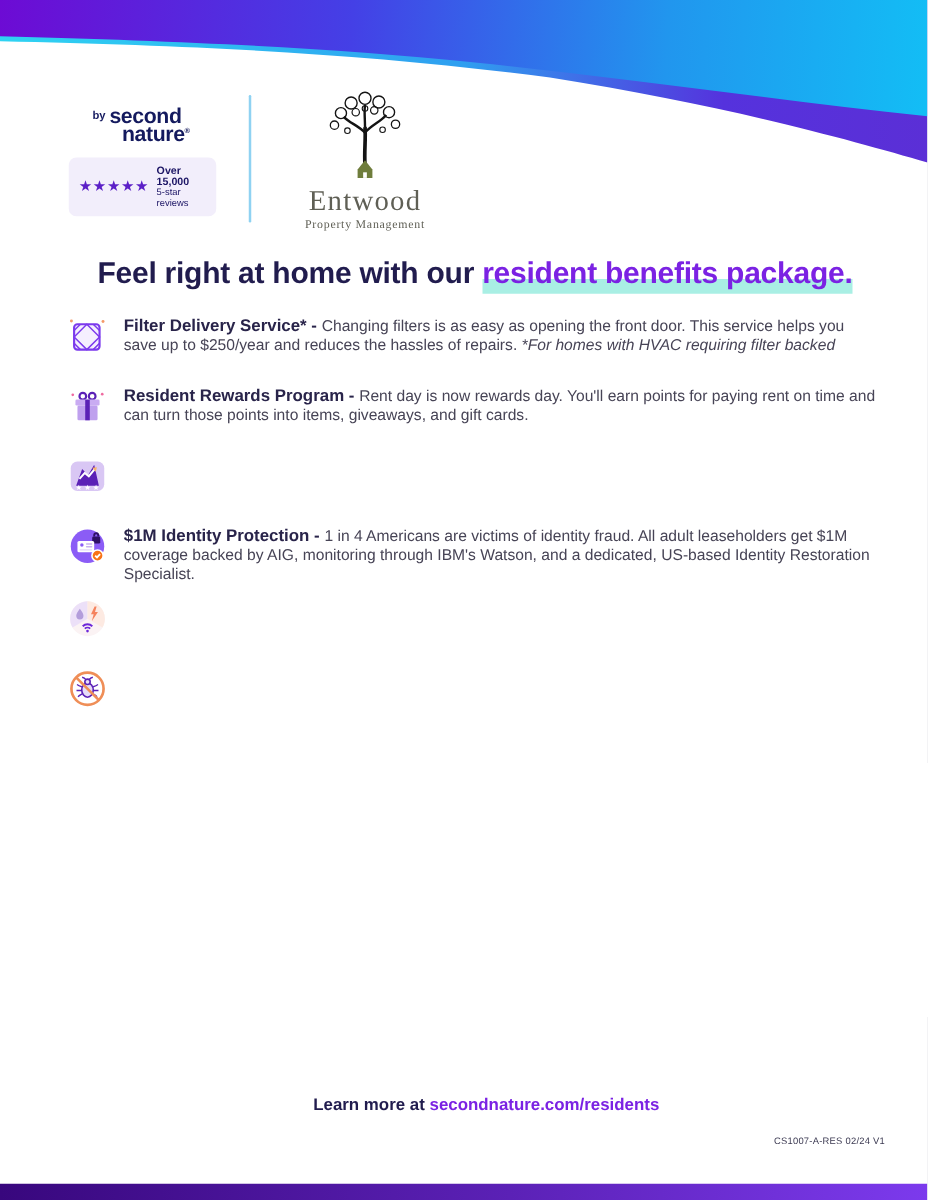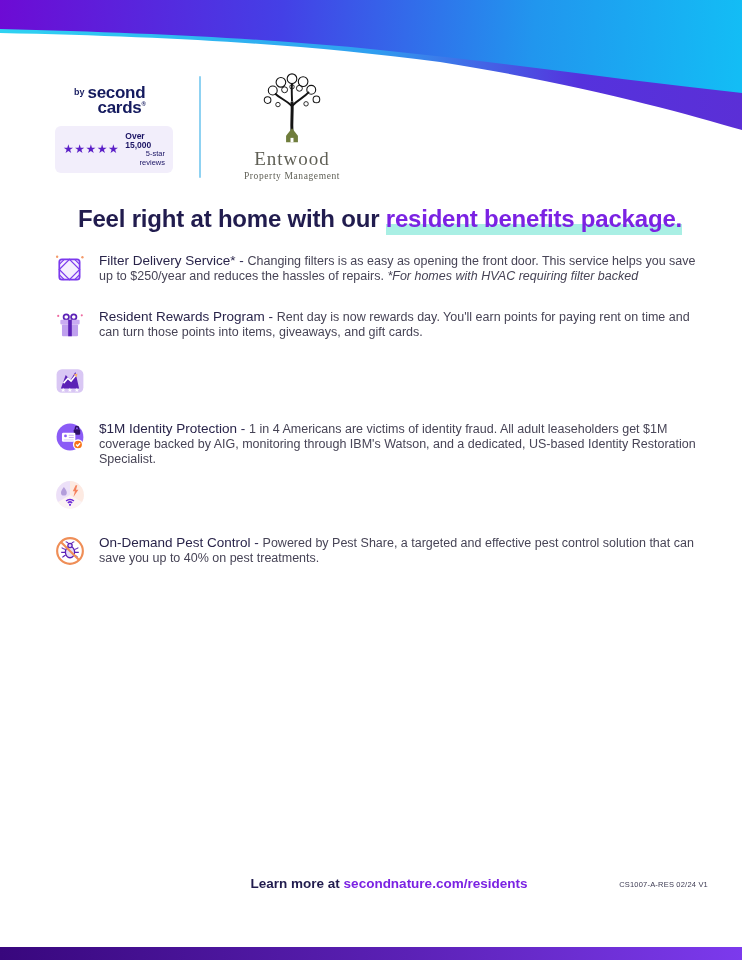--- a/index.html
+++ b/index.html
@@ -28,51 +28,51 @@
   .by-word { font-size:9px; font-weight:700; color:#181d62; margin:2px 3px 0 0; }
   .brand-words { font-size:17px; font-weight:800; color:#141a5e; line-height:0.9; letter-spacing:-0.3px; }
   .brand-words .reg { font-size:6px; vertical-align:super; }
   .brand-words .l2 { padding-left:10px; }
 
   .reviews-badge { margin-top:10px; width:118px; background:#f2eefb; border-radius:6px;
                    padding:6px 8px; display:flex; align-items:center; }
   .stars { color:#5b1fc7; font-size:12px; letter-spacing:0.5px; white-space:nowrap; }
   .reviews-text { margin-left:6px; line-height:1.1; }
   .reviews-title { font-size:8.5px; font-weight:700; color:#1b1464; }
-  .reviews-sub { font-size:7.5px; color:#1b1464;text-align:right; }
+  .reviews-sub { font-size:7.5px; color:#1b1464; }
 
   .divider { width:2px; height:102px; background:#8fd2f2; margin:4px 26px 0 26px; border-radius:1px; }
 
   .partner { display:flex; flex-direction:column; align-items:center; width:130px; }
-  .partner-name { font-family:"Liberation Serif", serif; font-size:19px; color:#5f5f55;
+  .partner-name { font-family:"Liberation Serif", serif; font-size:23px; color:#5f5f55;
                   letter-spacing:1px; margin-top:2px; }
   .partner-sub { font-family:"Liberation Serif", serif; font-size:9.5px; color:#5f5f55;
                  letter-spacing:0.6px; margin-top:1px; }
 
   
   .headline { position:absolute; top:205px; left:55px; width:650px;
               font-size:24px; font-weight:700; color:#211c4e; letter-spacing:-0.2px;text-align:center; }
   .headline .hl { color:#7b22e3;
               background:linear-gradient(to bottom, transparent 62%, #a9efe4 62%);
               padding-bottom:3px; }
 
   
   .benefits { position:absolute; top:253px; left:55px; width:648px; display:flex;
               flex-direction:column; gap:13px; }
   .benefit { display:flex; align-items:flex-start; min-height:43px; }
   .benefit-icon { width:30px; height:30px; flex:0 0 auto; margin-top:1px; }
   .benefit-body { margin-left:14px; font-size:12.5px; line-height:1.18; color:#474456; }
-  .benefit-title { font-size:13.5px; font-weight:400; color:#29244a; }
+  .benefit-title { font-size:13.5px; font-weight:700; color:#29244a; }
   .benefit-note { font-style:italic; }
 
   
   .learn-more { position:absolute; top:876px; left:18px; width:742px; text-align:center;
                 font-size:13.5px; font-weight:700; color:#211c4e; }
   .learn-more .link { color:#7b22e3; cursor:pointer; }
-  .doc-code { position:absolute; top:880px; right:34px; font-size:7.5px; color:#3c3a52;
+  .doc-code { position:absolute; top:908px; right:34px; font-size:7.5px; color:#3c3a52;
               letter-spacing:0.2px; }
   .bottom-bar { position:absolute; bottom:0; left:0; width:742px; height:13px;
               background:linear-gradient(90deg,#38077d 0%, #5b21b6 55%, #7c3aed 100%); }
 </style>
 </head>
 <body>
 
 <div class="page">
 
   <div class="wave-wrap">
@@ -96,21 +96,21 @@
     </svg>
   </div>
 
   <div class="brand-row">
     <div class="rbp-col">
       <div class="rbp-lockup">
         <div class="by-brand">
           <span class="by-word">by</span>
           <div class="brand-words">
             <div>second</div>
-            <div class="l2"><span>cards</span><span class="reg">®</span></div>
+            <div class="l2"><span>nature</span><span class="reg">®</span></div>
           </div>
         </div>
       </div>
       <div class="reviews-badge">
         <span class="stars">★★★★★</span>
         <span class="reviews-text">
           <div class="reviews-title">Over 15,000</div>
           <div class="reviews-sub">5-star reviews</div>
         </span>
       </div>
@@ -223,21 +223,20 @@
         <ellipse cx="14" cy="15" rx="4.3" ry="5.3" fill="#e6dcf8" stroke="#5b21b6" stroke-width="1.2"></ellipse>
         <circle cx="14" cy="8.8" r="2" fill="#e6dcf8" stroke="#5b21b6" stroke-width="1.2"></circle>
         <g stroke="#5b21b6" stroke-width="1" fill="none">
           <path d="M12.8,7.2 C12,6 11,5.6 10,5.4 M15.2,7.2 C16,6 17,5.6 18,5.4"></path>
           <path d="M9.8,12.5 C8,12 7,11.5 6.2,10.8 M18.2,12.5 C20,12 21,11.5 21.8,10.8"></path>
           <path d="M9.7,15.3 H5.8 M18.3,15.3 H22.2"></path>
           <path d="M10,17.8 C8.5,18.6 7.6,19.2 6.9,20 M18,17.8 C19.5,18.6 20.4,19.2 21.1,20"></path>
         </g>
         <line x1="5.5" y1="5.5" x2="22.5" y2="22.5" stroke="#ef8e57" stroke-width="2"></line>
       </svg>
-      <p class="benefit-body"><span class="benefit-title">On-Demand Pest Control</span><span class="benefit-title"> - </span><span>Powered by Pest Share, a targeted and effective pest control solution that can save you up to 40% on pest treatments.</span></p>
     </div>
 
   </div>
 
   <div class="learn-more"><span>Learn more at </span><span class="link">secondnature.com/residents</span></div>
 
   <div class="doc-code">CS1007-A-RES 02/24 V1</div>
 
   <div class="bottom-bar"></div>
 

